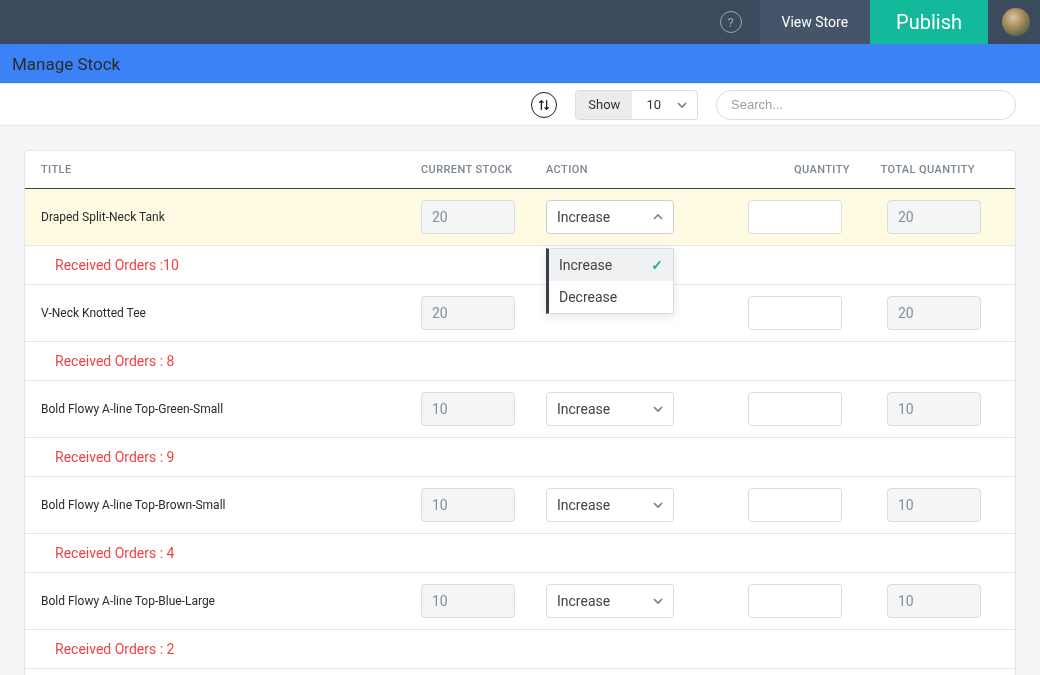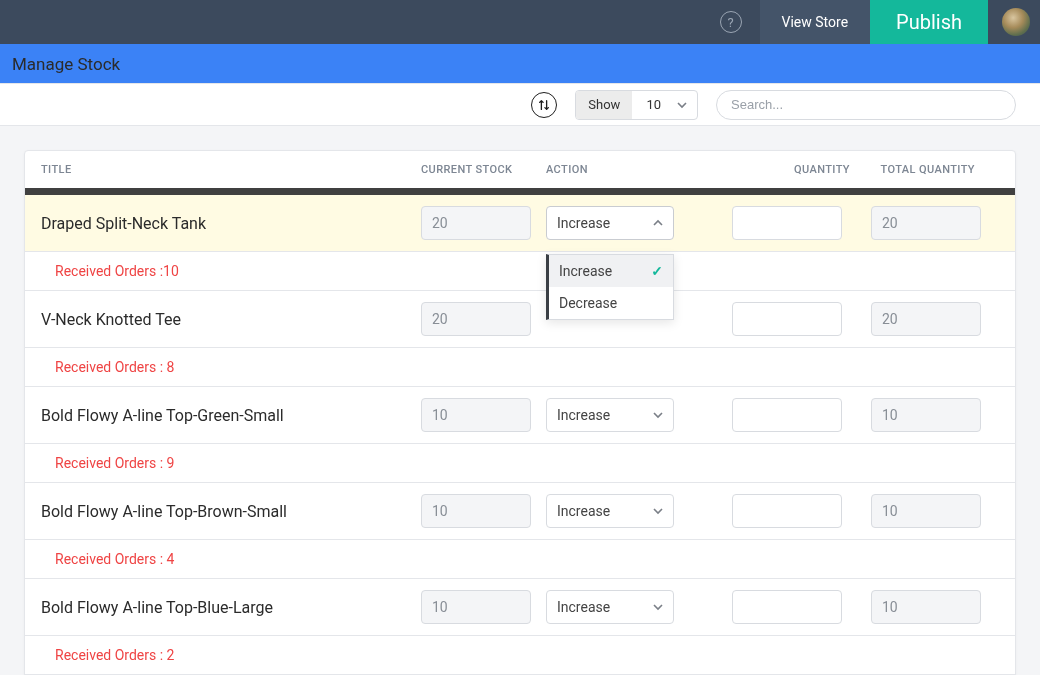--- a/index.html
+++ b/index.html
@@ -148,38 +148,38 @@
     grid-template-columns: 380px 125px 180px 130px 125px;
     column-gap: 0;
     align-items: center;
     padding: 11px 16px;
     border-bottom: 1px solid #e4e6ea;
   }
   .table-head {
     display: grid;
     grid-template-columns: 380px 125px 180px 130px 125px;
     padding: 12px 16px;
-    border-bottom: 7px solid #404040;
+    border-bottom: 1px solid #404040;
     font-size: 11px;
     letter-spacing: 0.4px;
     color: #7d8693;
   }
   .th { font-weight: 500; }
   .th-right { text-align: right; padding-right: 6px; }
-  .td { font-size: 16px; color: #2b2b2b; }
+  .td { font-size: 12px; color: #2b2b2b; }
   .received-row {
     padding: 11px 30px;
     border-bottom: 1px solid #e4e6ea;
     color: #ef4444;
     font-size: 14px;
   }
   .highlight { background: #fffbe3; }
 
   .field {
-    width: 110px;
+    width: 94px;
     height: 34px;
     border: 1px solid #d8dbe0;
     border-radius: 4px;
     background: #f4f5f7;
     color: #888e96;
     font-size: 14px;
     padding: 0 10px;
     display: flex; align-items: center;
   }
   .field-white { background: #fff; color: #2b2b2b; }

